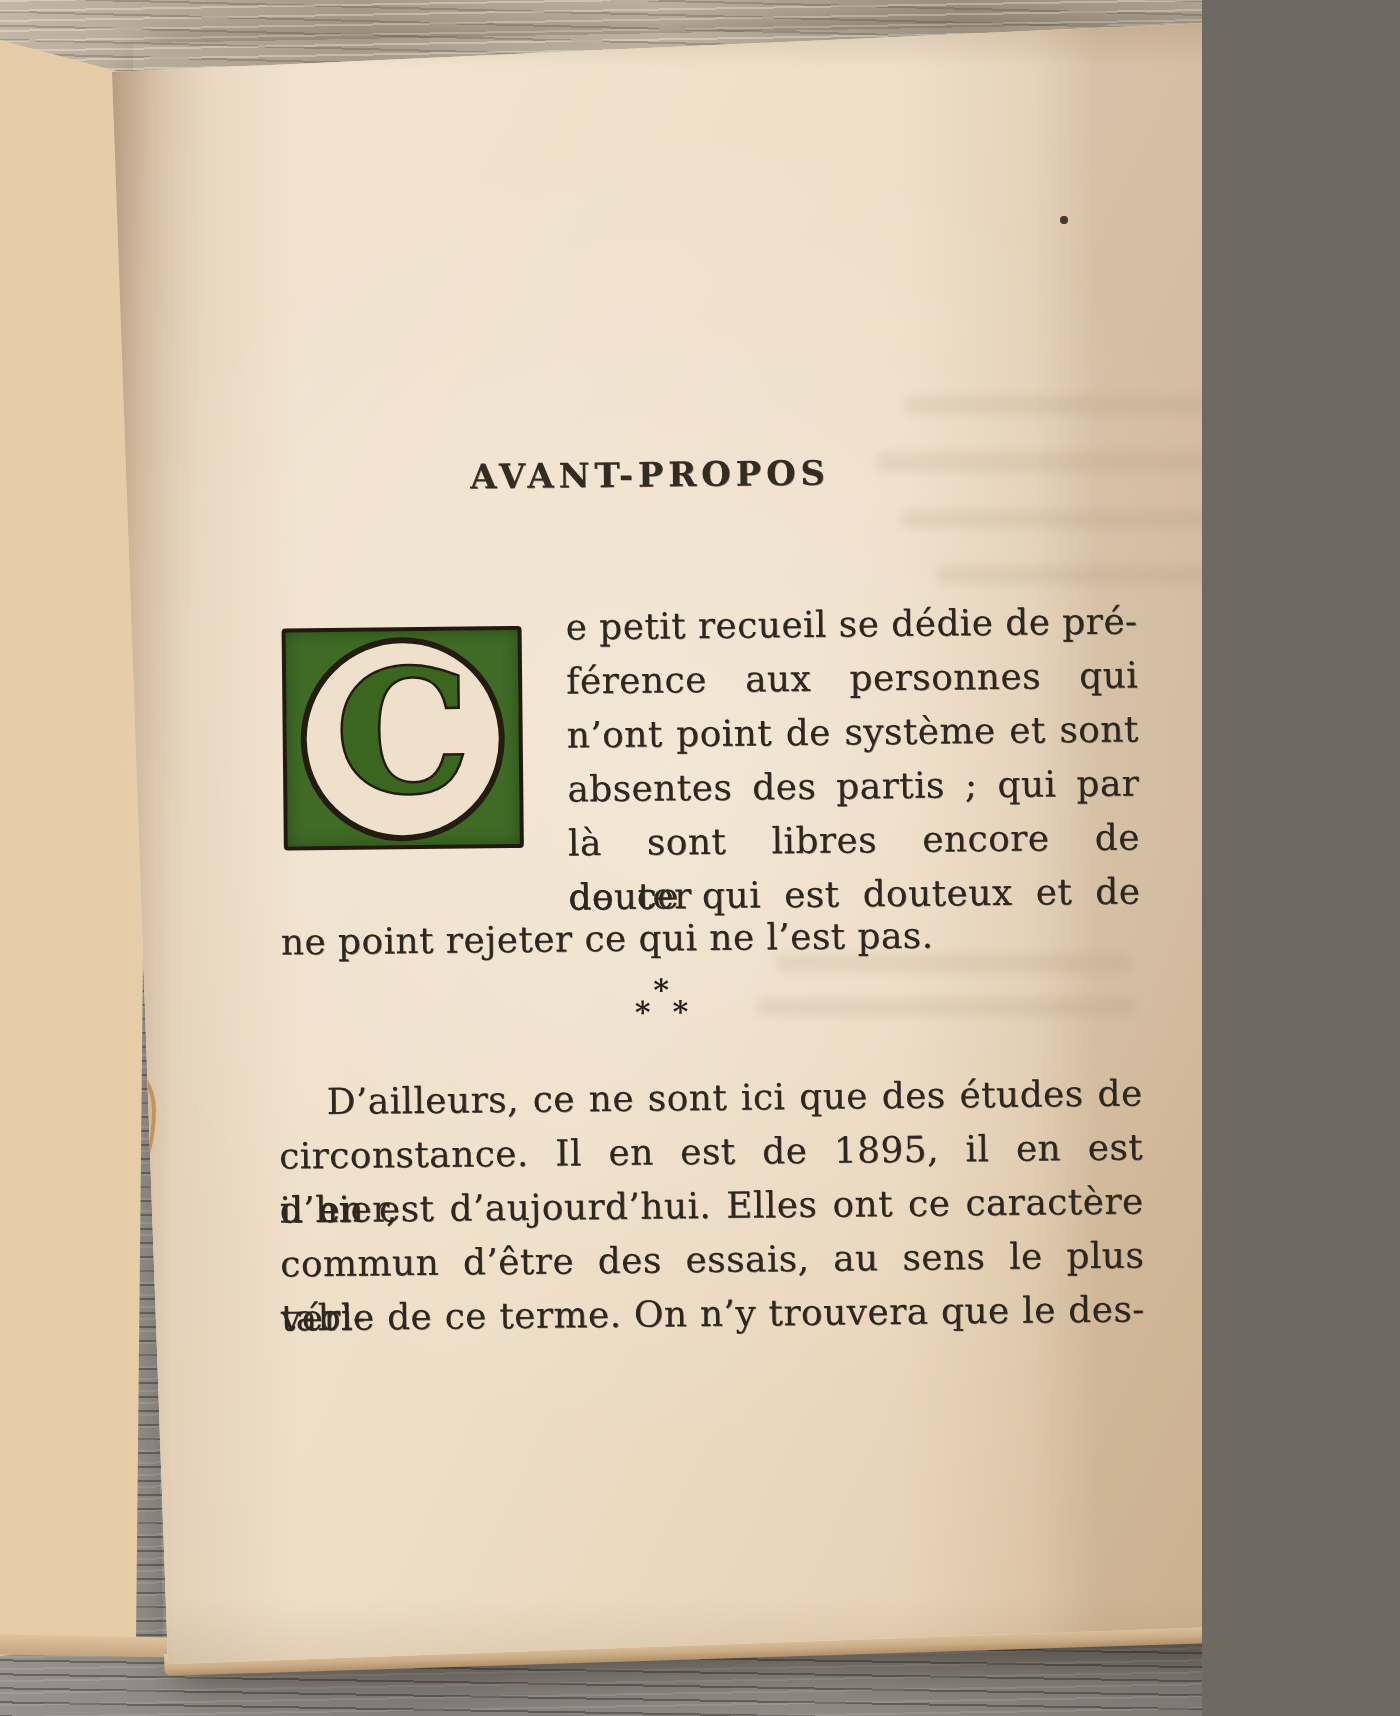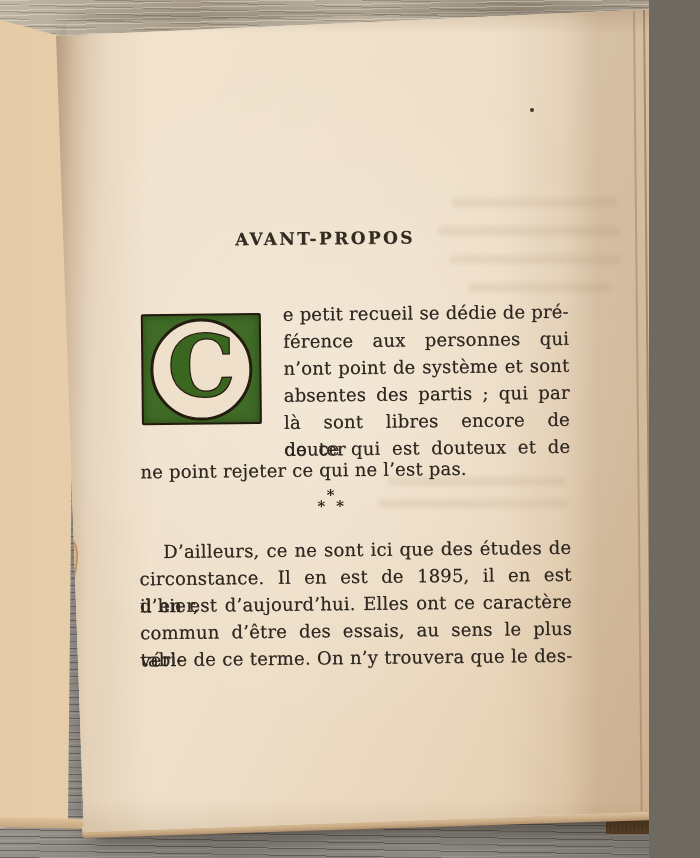--- a/index.html
+++ b/index.html
@@ -1,16 +1,16 @@
 <!DOCTYPE html>
 <html><head>
 <meta charset="utf-8">
 <style>
   html,body{margin:0;padding:0;background:#6e6a62;}
-  .scene{position:relative;width:649px;height:858px;overflow:hidden;
+  .scene{position:relative;width:601px;height:858px;overflow:hidden;
          font-family:"DejaVu Serif", serif;}
   .scene *{box-sizing:border-box;}
 
   
   .wood-bottom{position:absolute;inset:0;background-color:#8d8980;
     background-image:
       repeating-linear-gradient(179deg, rgba(255,255,255,.10) 0 1px, transparent 1px 6px),
       repeating-linear-gradient(181deg, rgba(32,30,25,.38) 0 1px, transparent 1px 7px),
       linear-gradient(90deg,#96928b,#84807a 35%,#918d85 65%,#7e7a73);}
   .wood-top{position:absolute;left:0;top:0;width:100%;height:46px;background-color:#b6ab9b;

